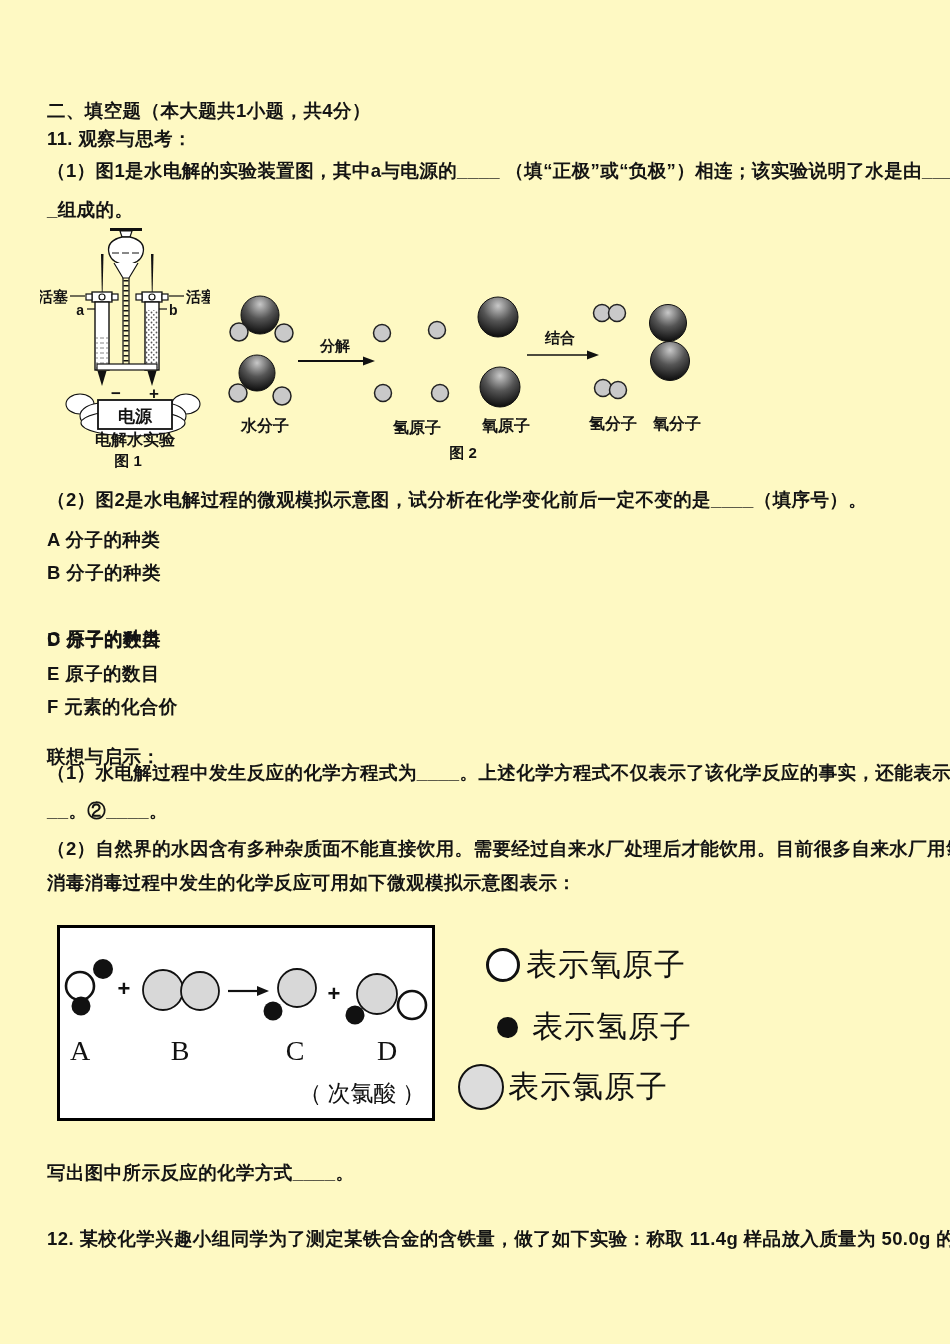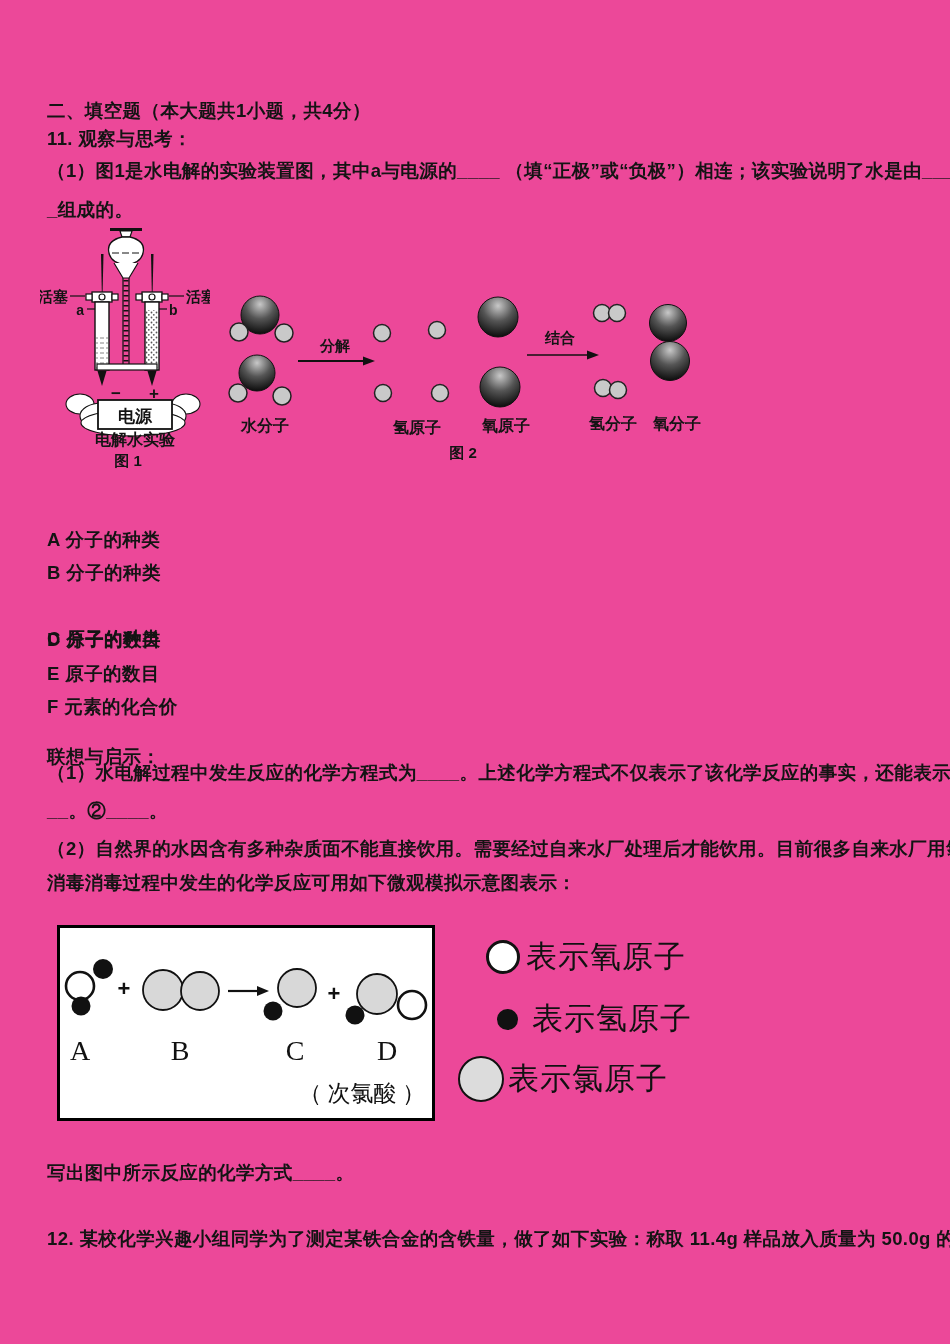--- a/index.html
+++ b/index.html
@@ -1,23 +1,23 @@
 <!DOCTYPE html>
 <html><head>
 <meta charset="utf-8">
 <style>
   html,body{margin:0;padding:0;background:#e8e8e8;}
-  #page{position:relative;width:950px;height:1344px;background:#ec4899;overflow:hidden;
+  #page{position:relative;width:950px;height:1344px;background:#fef9c3;overflow:hidden;
         font-family:"Liberation Sans",sans-serif;color:#111;}
   .tl{position:absolute;left:47px;font-size:18.5px;font-weight:700;letter-spacing:0.4px;
       white-space:nowrap;color:#141414;}
   .fig{position:absolute;}
   .rbox{position:absolute;left:57px;top:925px;width:372px;height:190px;
         border:3px solid #000;background:#fff;}
-  .legend-row{position:absolute;display:flex;align-items:center;}
+  .legend-row{position:absolute;display:flex;align-items:center;margin-top:8px;}
   .legend-text{font-family:"Liberation Serif",serif;font-weight:400;font-size:31px;color:#111;
                letter-spacing:1px;white-space:nowrap;}
   .lg-circle{border-radius:50%;box-sizing:border-box;flex:0 0 auto;}
   #lg-o{width:34px;height:34px;border:3px solid #111;background:#fff;margin-right:6px;}
   #lg-h{width:21px;height:21px;background:#111;margin-right:14px;}
   #lg-cl{width:46px;height:46px;border:2.5px solid #111;background:#dcdcdc;margin-right:4px;}
   svg text{font-family:"Liberation Sans",sans-serif;}
   .svg-cjk{font-weight:700;fill:#141414;}
   .svg-serif{font-family:"Liberation Serif",serif;font-weight:400;fill:#111;}
 </style>
@@ -164,20 +164,21 @@
     </g>
 
     <text x="40" y="143" font-size="16" class="svg-cjk" text-anchor="middle">水分子</text>
     <text x="192" y="145" font-size="16" class="svg-cjk" text-anchor="middle">氢原子</text>
     <text x="281" y="143" font-size="16" class="svg-cjk" text-anchor="middle">氧原子</text>
     <text x="388" y="141" font-size="16" class="svg-cjk" text-anchor="middle">氢分子</text>
     <text x="452" y="141" font-size="16" class="svg-cjk" text-anchor="middle">氧分子</text>
     <text x="238" y="170" font-size="15" class="svg-cjk" text-anchor="middle">图 2</text>
   </svg>
 
+  <div class="tl" style="top:487px">（2）图2是水电解过程的微观模拟示意图，试分析在化学变化前后一定不变的是____（填序号）。</div>
   <div class="tl" style="top:527px">A 分子的种类</div>
   <div class="tl" style="top:560px">B 分子的种类</div>
   <div class="tl" style="top:626px">C 原子的种类</div>
   <div class="tl" style="top:627px">D 分子的数目</div>
   <div class="tl" style="top:661px">E 原子的数目</div>
   <div class="tl" style="top:694px">F 元素的化合价</div>
   <div class="tl" style="top:744px">联想与启示：</div>
   <div class="tl" style="top:760px">（1）水电解过程中发生反应的化学方程式为____。上述化学方程式不仅表示了该化学反应的事实，还能表示：①___</div>
   <div class="tl" style="top:798px">__。②____。</div>
   <div class="tl" style="top:836px">（2）自然界的水因含有多种杂质面不能直接饮用。需要经过自来水厂处理后才能饮用。目前很多自来水厂用氯气进行</div>

